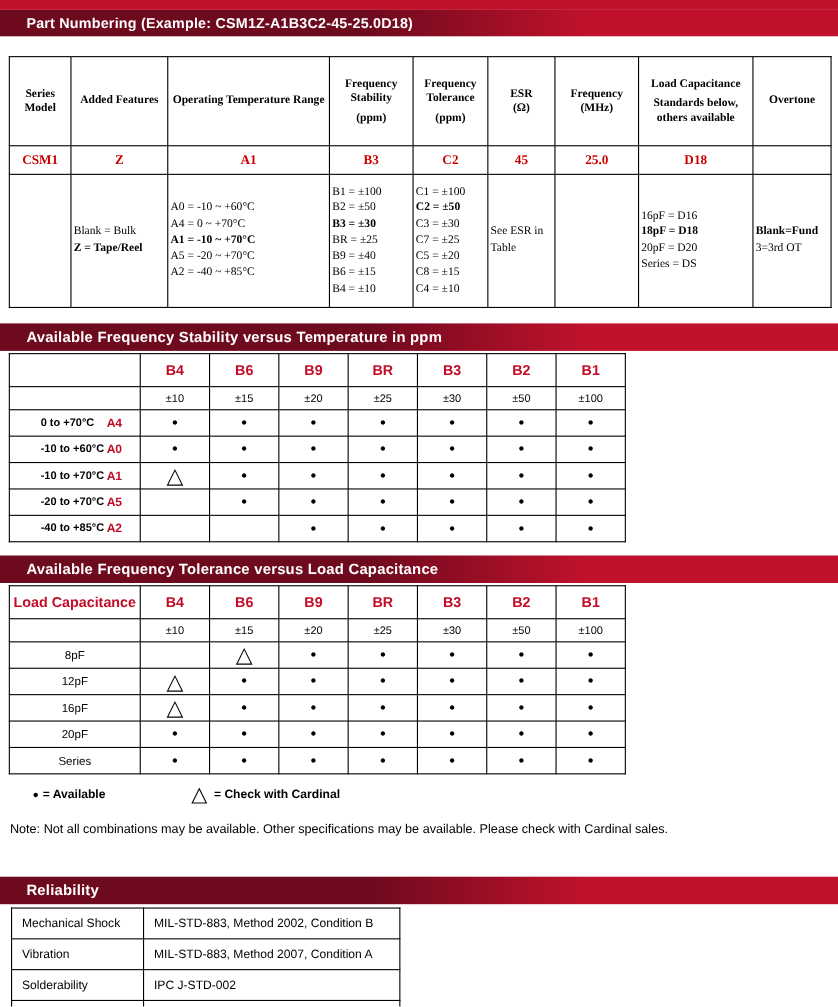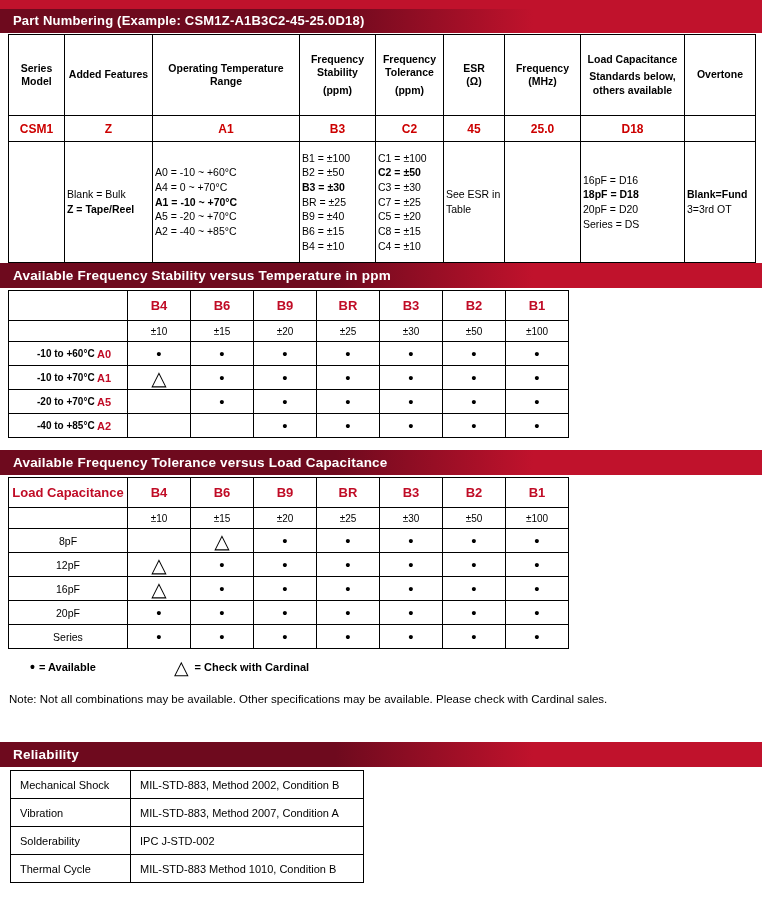--- a/index.html
+++ b/index.html
@@ -4,29 +4,29 @@
 <style>
   html,body{margin:0;padding:0;}
   body{
     width:762px;height:915px;overflow:hidden;background:#fff;color:#000;
     font-family:"Liberation Sans",sans-serif;
     -webkit-font-smoothing:antialiased;
   }
   
   .top-strip{height:9px;background:#c0122c;}
   .bar{
-    height:25px;line-height:25px;padding-left:13px;
+    height:25px;line-height:25px;padding-left:24px;
     color:#fff;font-weight:bold;font-size:13.5px;
     background:linear-gradient(90deg,#6e0a1e 0%,#6e0a1e 44%,#c0122c 70%,#c0122c 100%);
     letter-spacing:.2px;
   }
   .pn-bar{height:24px;line-height:24px;font-size:13px;}
   
   table{border-collapse:collapse;table-layout:fixed;}
-  .pn-table{width:747px;margin:1px 0 0 8px;border:1.5px solid #000;}
+  .pn-table{width:747px;margin:18px 0 0 8px;border:1.5px solid #000;font-family:Liberation Serif, serif;}
   .pn-table th,.pn-table td{border:1px solid #000;padding:2px;}
   .pn-table th{height:76px;font-size:10.5px;font-weight:bold;text-align:center;vertical-align:middle;line-height:1.25;}
   .h2{margin-top:4px;}
   .code-row td{height:21px;text-align:center;font-weight:bold;font-size:12px;color:#cc0000;}
   .detail-row td{height:116px;text-align:left;vertical-align:middle;font-size:10.5px;line-height:1.4;}
   .b{font-weight:bold;}
   
   .matrix{width:560px;margin:2px 0 0 8px;border:1.5px solid #000;}
   .matrix th,.matrix td{border:1px solid #000;padding:0;}
   .matrix col.c-label{width:119px;}
@@ -163,21 +163,21 @@
       </td>
       <td>
         <div class="b">Blank=Fund</div>
         <div>3=3rd OT</div>
       </td>
     </tr>
   </tbody>
     </table>
 </div>
 
-<div class="bar" style="margin-top:0">
+<div class="bar" style="margin-top:14px">
   <span>Available Frequency Stability versus Temperature in ppm</span>
 </div>
 
 <table class="matrix">
   <colgroup>
       <col class="c-label">
       <col class="c-b">
       <col class="c-b">
       <col class="c-b">
       <col class="c-b">
@@ -202,20 +202,35 @@
     <td>±15</td>
     <td>±20</td>
     <td>±25</td>
     <td>±30</td>
     <td>±50</td>
     <td>±100</td>
   </tr>
   <tr class="data-row">
     <td>
           <div class="lblwrap">
+            <span class="t-lbl">0 to +70°C</span>
+            <span class="r-code">A4</span>
+          </div>
+        </td>
+    <td class="sym">•</td>
+    <td class="sym">•</td>
+    <td class="sym">•</td>
+    <td class="sym">•</td>
+    <td class="sym">•</td>
+    <td class="sym">•</td>
+    <td class="sym">•</td>
+  </tr>
+  <tr class="data-row">
+    <td>
+          <div class="lblwrap">
             <span class="t-lbl">-10 to +60°C</span>
             <span class="r-code">A0</span>
           </div>
         </td>
     <td class="sym">•</td>
     <td class="sym">•</td>
     <td class="sym">•</td>
     <td class="sym">•</td>
     <td class="sym">•</td>
     <td class="sym">•</td>

